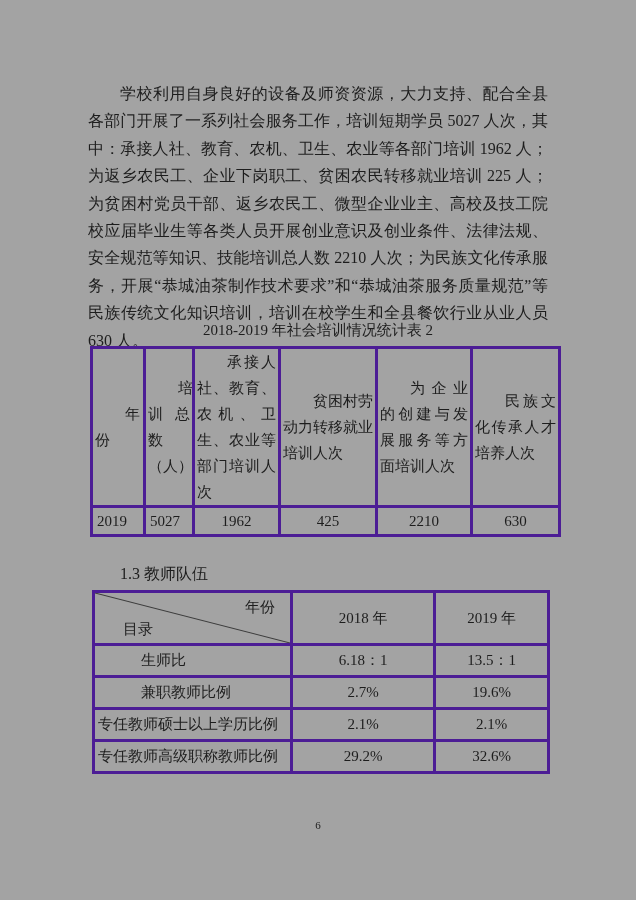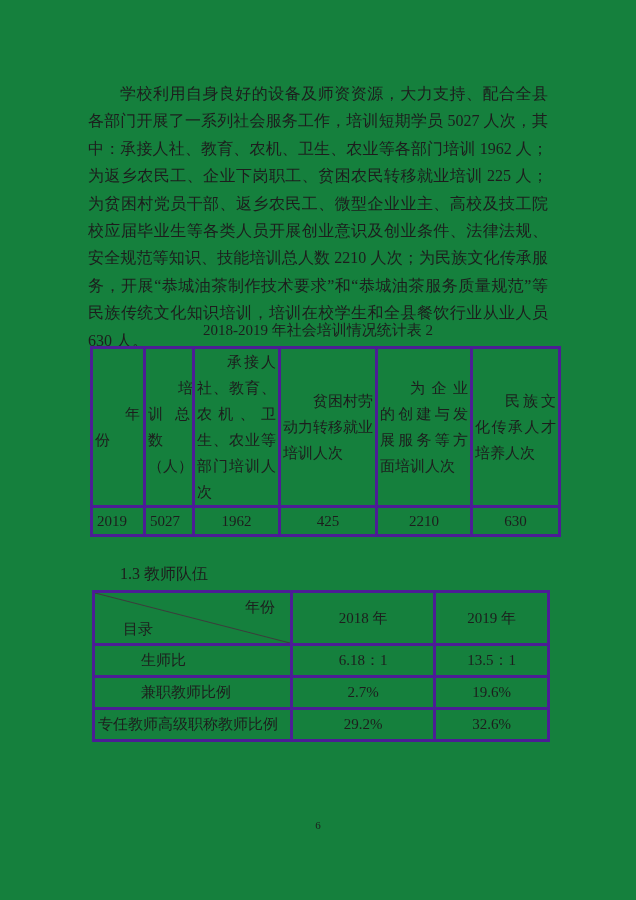--- a/index.html
+++ b/index.html
@@ -1,21 +1,21 @@
 <!DOCTYPE html>
 <html><head>
 <meta charset="utf-8">
 <style>
   html, body { margin: 0; padding: 0; background: #e8e8e8; }
   .page {
     position: relative;
     width: 636px;
     height: 900px;
     margin: 0 auto;
-    background: #15803d;
+    background: #a3a3a3;
     color: #1d1d1d;
     font-family: "Liberation Serif", "DejaVu Serif", serif;
     overflow: hidden;
   }
   .body-paragraph {
     position: absolute;
     left: 88px;
     top: 80px;
     width: 460px;
     margin: 0;
@@ -186,20 +186,25 @@
         <td class="lbl ind">生师比</td>
         <td class="val">6.18：1</td>
         <td class="val">13.5：1</td>
       </tr>
       <tr class="datarow">
         <td class="lbl ind">兼职教师比例</td>
         <td class="val">2.7%</td>
         <td class="val">19.6%</td>
       </tr>
       <tr class="datarow">
+        <td class="lbl">专任教师硕士以上学历比例</td>
+        <td class="val">2.1%</td>
+        <td class="val">2.1%</td>
+      </tr>
+      <tr class="datarow">
         <td class="lbl">专任教师高级职称教师比例</td>
         <td class="val">29.2%</td>
         <td class="val">32.6%</td>
       </tr>
     </tbody>
   </table>
 
   <div class="page-number">6</div>
 
 </div>

